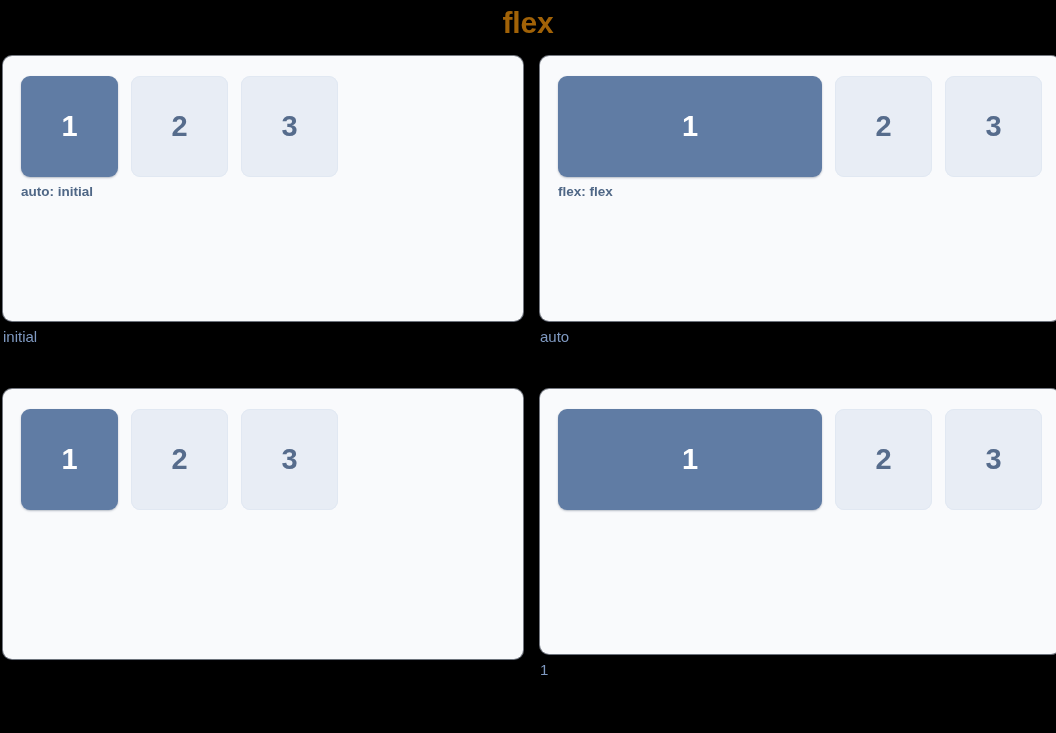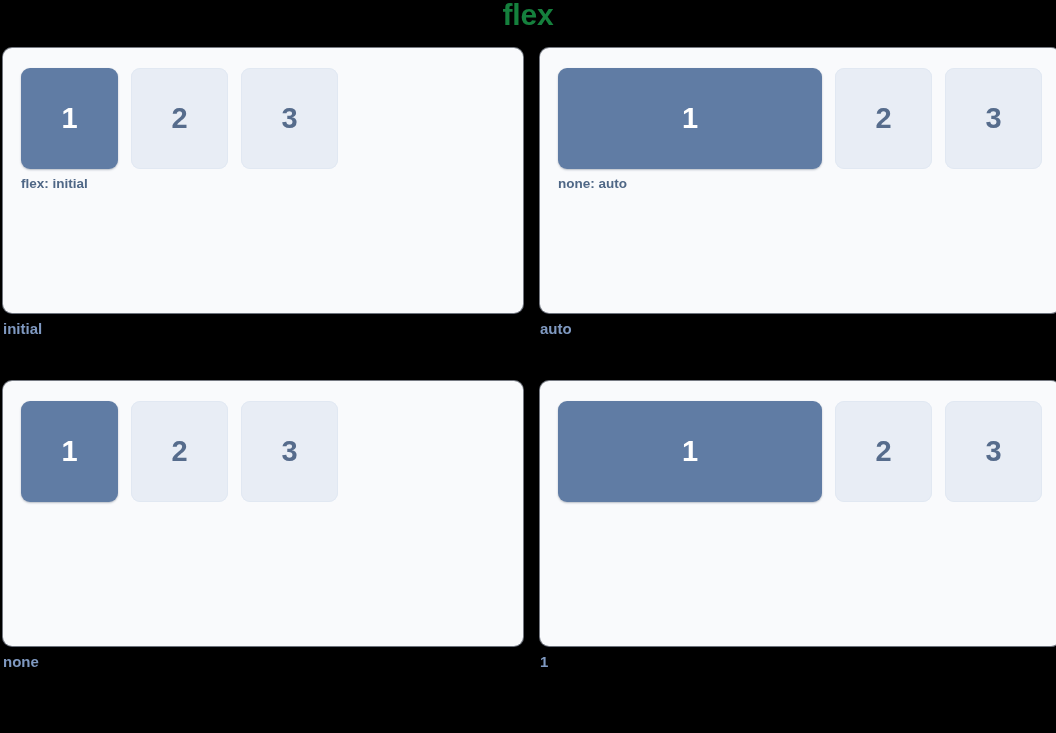--- a/index.html
+++ b/index.html
@@ -13,23 +13,23 @@
 
   body {
     font-family: "Liberation Sans", "DejaVu Sans", sans-serif;
     -webkit-font-smoothing: antialiased;
   }
 
   #page-title {
     text-align: center;
     font-size: 30px;
     font-weight: bold;
-    color: #15803d;
+    color: #a16207;
     line-height: 1;
-    padding-top: 0;
+    padding-top: 8px;
     letter-spacing: -0.2px;
   }
 
   #grid {
     margin-top: 18px;
     display: grid;
     grid-template-columns: 520px 520px;
     grid-template-rows: 290px 290px;
     column-gap: 17px;
     row-gap: 43px;
@@ -90,65 +90,64 @@
     margin-top: 7px;
     font-size: 13.5px;
     font-weight: bold;
     color: #4f6786;
     line-height: 1.2;
   }
 
   .caption {
     margin-top: 7px;
     font-size: 15px;
-    font-weight: bold;
+    font-weight: normal;
     color: #7f99c1;
     line-height: 1.2;
   }
 </style>
 </head>
 <body>
 
 <h1 id="page-title">flex</h1>
 
 <div id="grid">
 
   <div class="demo-cell">
     <div class="panel">
       <div class="row">
         <div class="box primary v-initial">1</div>
         <div class="box muted">2</div>
         <div class="box muted">3</div>
       </div>
-      <div class="inline-label">flex: initial</div>
+      <div class="inline-label">auto: initial</div>
     </div>
     <div class="caption">initial</div>
   </div>
 
   <div class="demo-cell">
     <div class="panel">
       <div class="row">
         <div class="box primary v-auto">1</div>
         <div class="box muted">2</div>
         <div class="box muted">3</div>
       </div>
-      <div class="inline-label">none: auto</div>
+      <div class="inline-label">flex: flex</div>
     </div>
     <div class="caption">auto</div>
   </div>
 
   <div class="demo-cell">
     <div class="panel">
       <div class="row">
         <div class="box primary v-none">1</div>
         <div class="box muted">2</div>
         <div class="box muted">3</div>
       </div>
     </div>
-    <div class="caption">none</div>
   </div>
 
   <div class="demo-cell">
     <div class="panel">
       <div class="row">
         <div class="box primary v-one">1</div>
         <div class="box muted">2</div>
         <div class="box muted">3</div>
       </div>
     </div>

